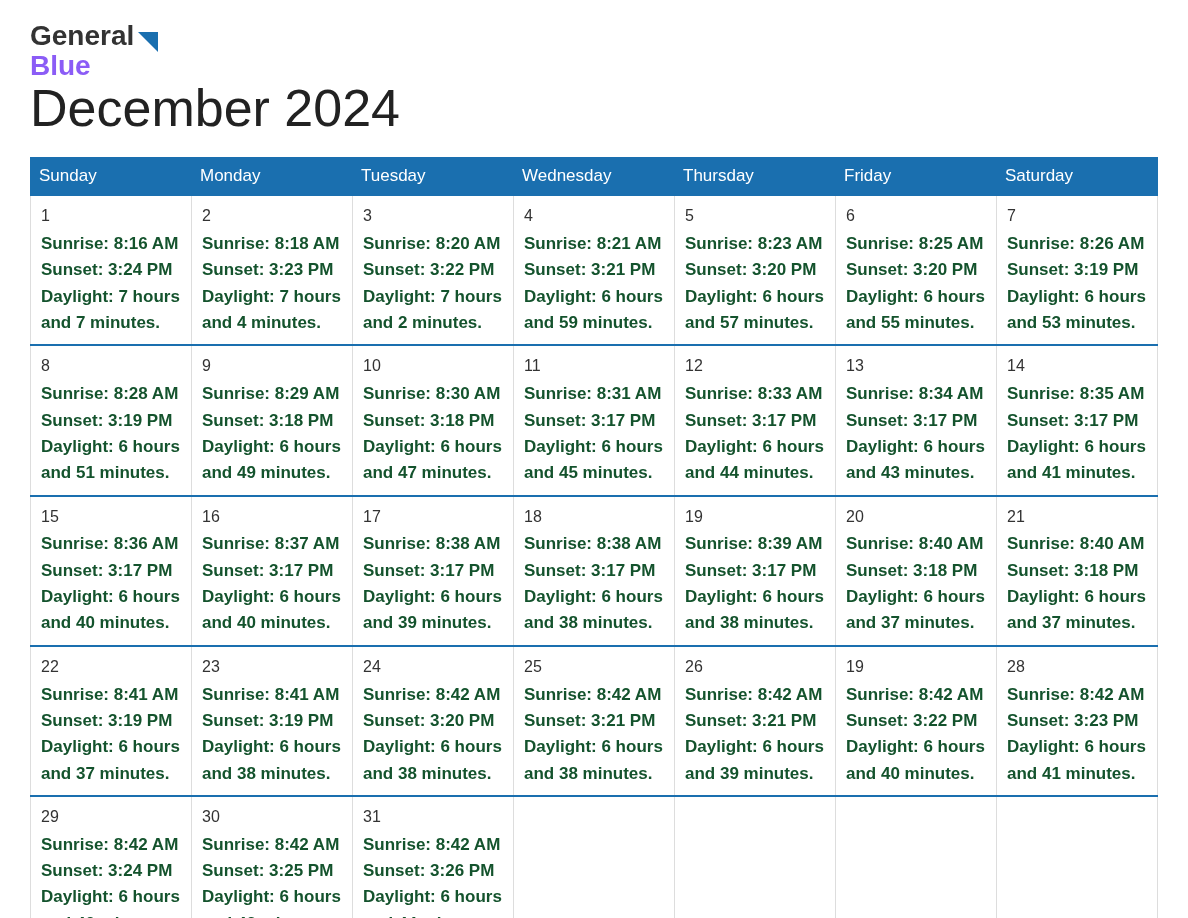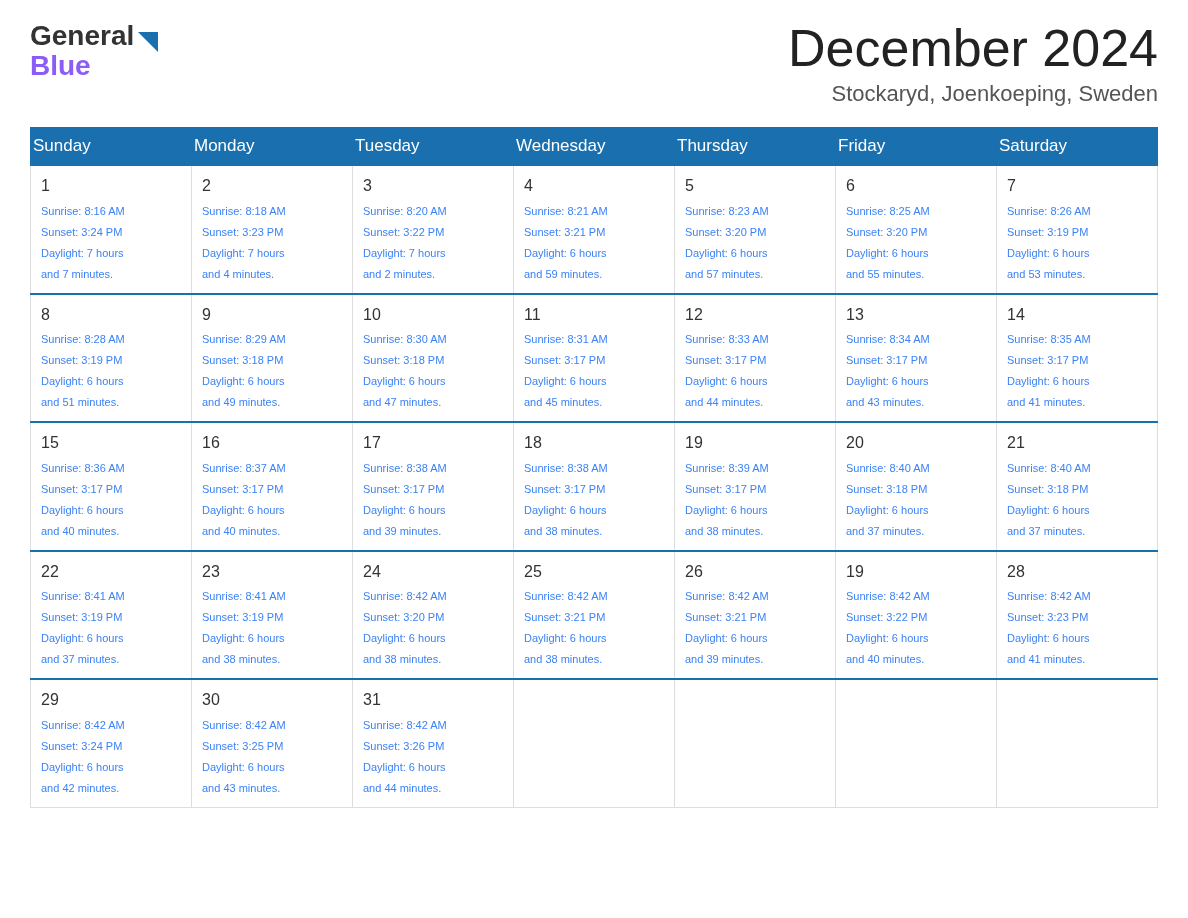--- a/index.html
+++ b/index.html
@@ -8,20 +8,21 @@
       background: #fff;
       width: 1188px;
       min-height: 918px;
       padding: 20px 30px;
     }
     .header {
       display: flex;
       justify-content: space-between;
       align-items: flex-start;
       margin-bottom: 20px;
+      flex-direction: column;
     }
     .logo-text-general {
       font-size: 28px;
       font-weight: bold;
       color: #333;
     }
     .logo-wrapper {
       display: flex;
       flex-direction: column;
       align-items: flex-start;
@@ -54,21 +55,21 @@
       width: 100%;
       border-collapse: collapse;
     }
     thead tr {
       background-color: #1a6faf;
     }
     thead th {
       color: #fff;
       font-size: 17px;
       font-weight: normal;
-      padding: 8px 2px;
+      padding: 8px 8px;
       text-align: left;
       border: 1px solid #1a6faf;
     }
     tbody tr {
       border-top: 2px solid #1a6faf;
     }
     tbody td {
       vertical-align: top;
       padding: 8px 10px;
       border-left: 1px solid #ddd;
@@ -79,22 +80,23 @@
       color: #333;
       width: 14.28%;
     }
     .day-number {
       font-size: 16px;
       font-weight: normal;
       display: block;
       margin-bottom: 2px;
     }
     .day-info {
-      font-size: 11px;
-      color: #3b82f6;
+      font-size: 17px;
+      color: #14532d;
+      font-weight: bold;
     }
   </style>
 </head>
 <body>
 
 <div class="header">
   <div class="logo-wrapper">
     <div class="logo-top-row">
       <span class="logo-text-general">General</span>
       <div style="display:flex; flex-direction:column; align-items:flex-start; margin-left:2px;">
@@ -102,21 +104,20 @@
           <svg width="20" height="20" viewBox="0 0 20 20" style="margin-left:2px; margin-top:-2px;">
             <polygon points="0,0 20,0 20,20" fill="#1a6faf"></polygon>
           </svg>
         </div>
       </div>
     </div>
     <div class="logo-bottom">Blue</div>
   </div>
   <div class="title-block">
     <div class="month-title">December 2024</div>
-    <div class="location-title">Stockaryd, Joenkoeping, Sweden</div>
   </div>
 </div>
 
 <table>
   <thead>
     <tr>
     <th>Sunday</th>
         <th>Monday</th>
         <th>Tuesday</th>
         <th>Wednesday</th>

